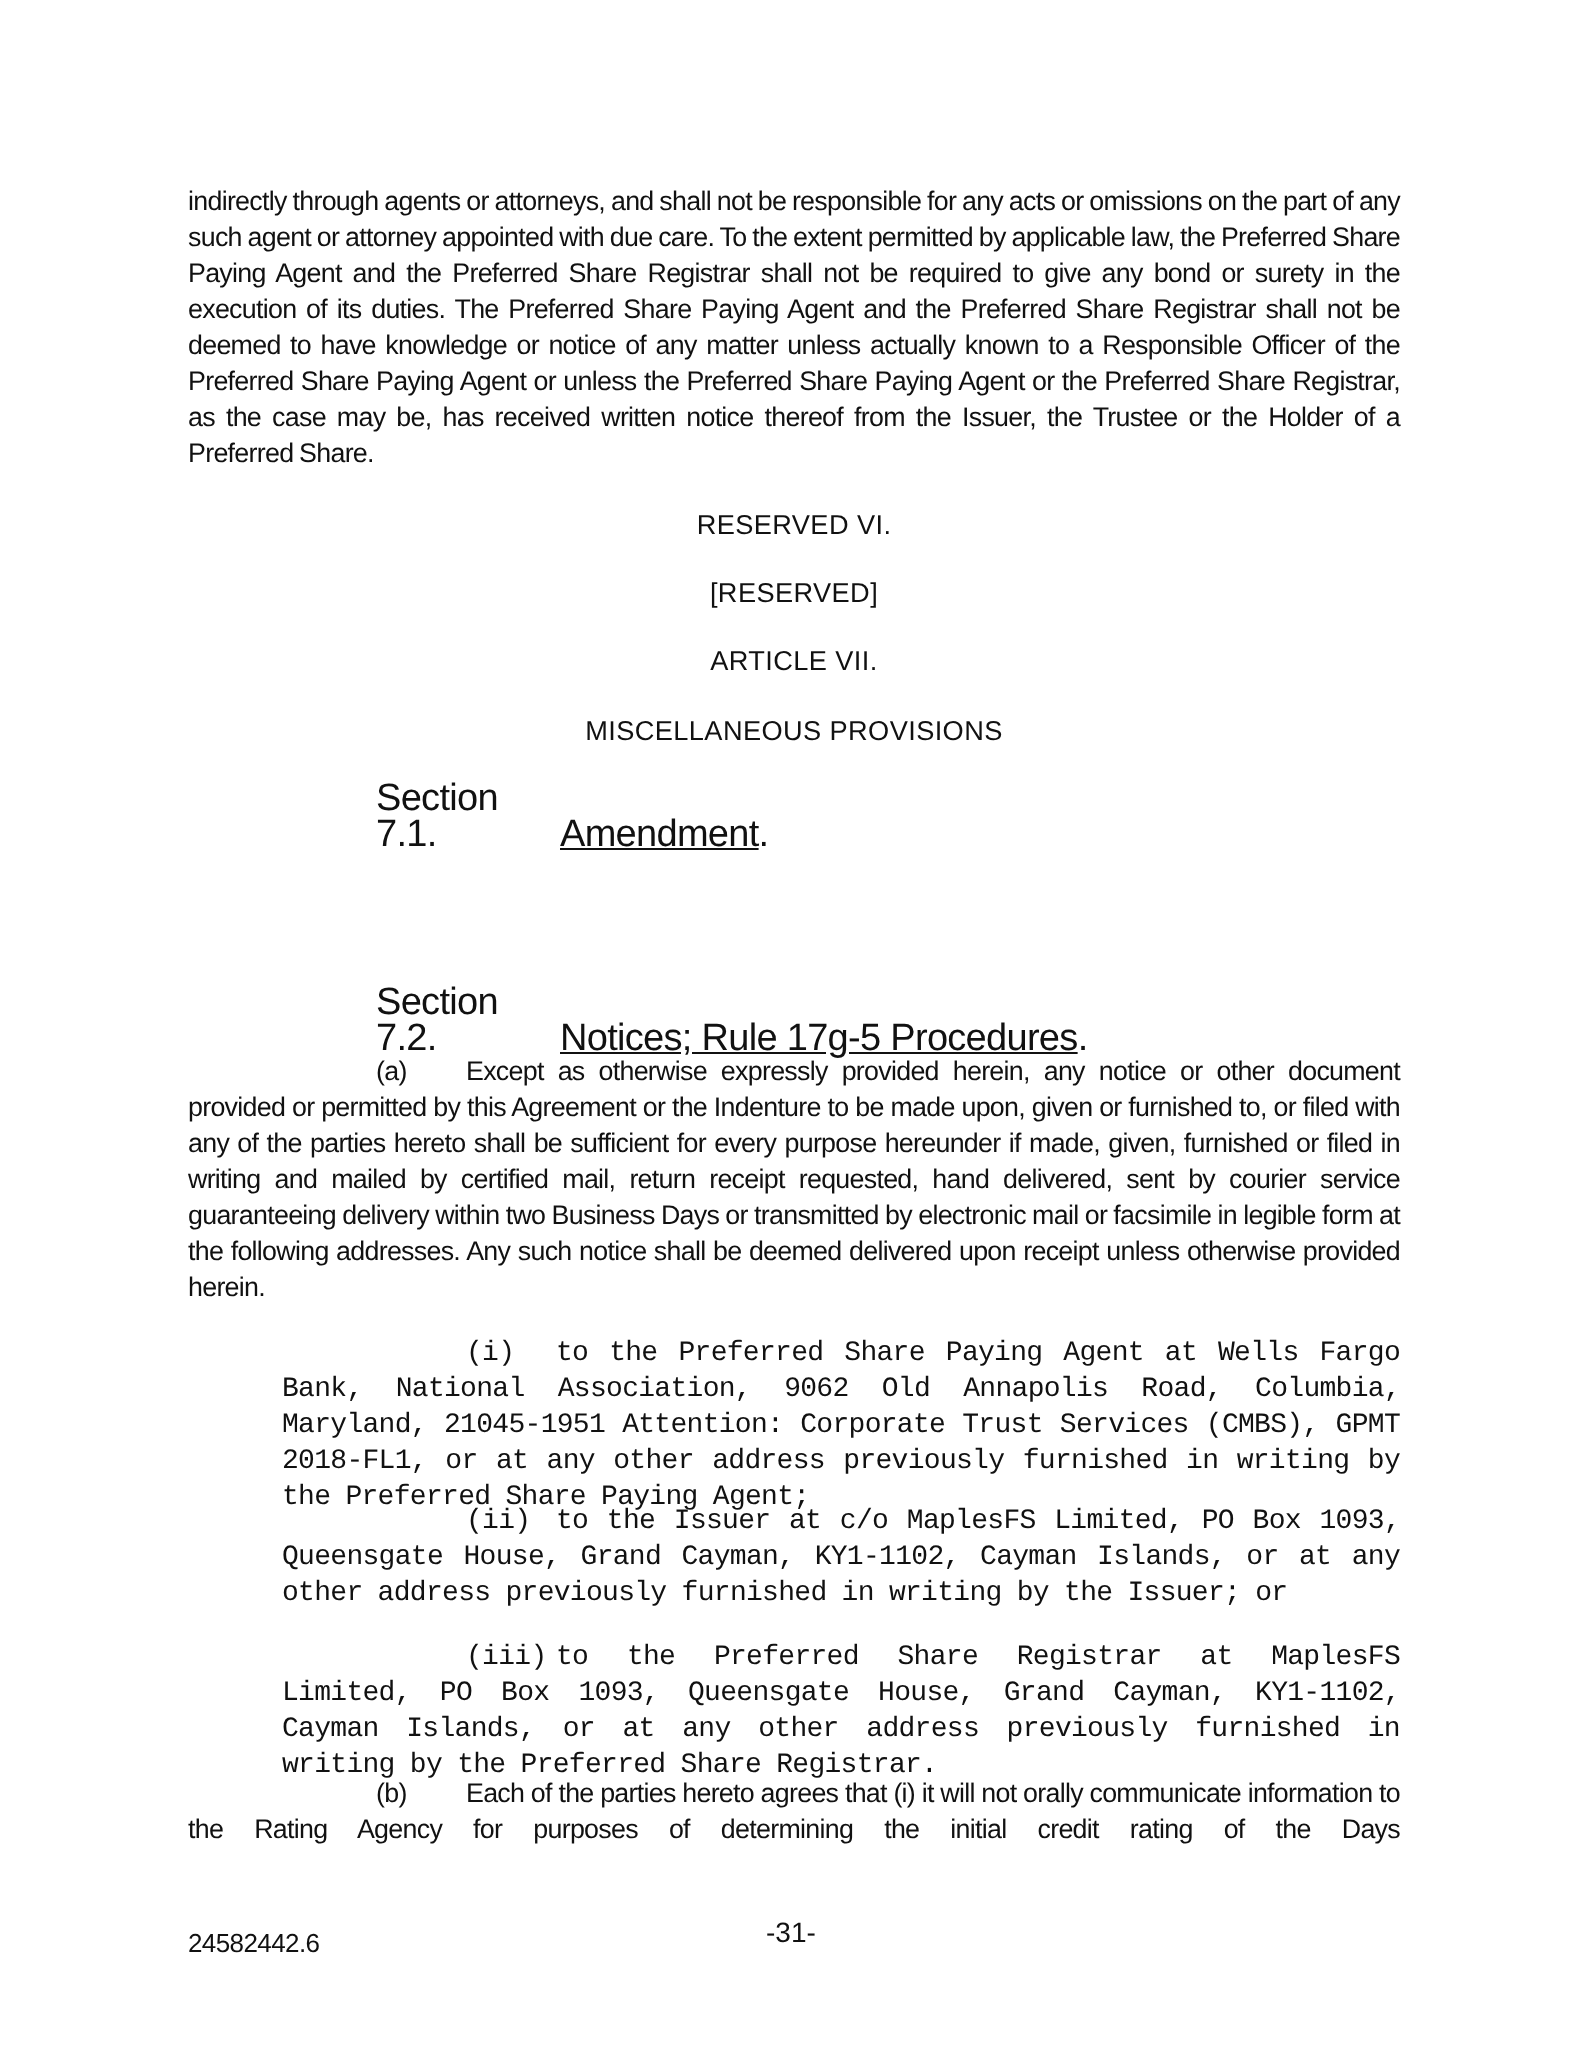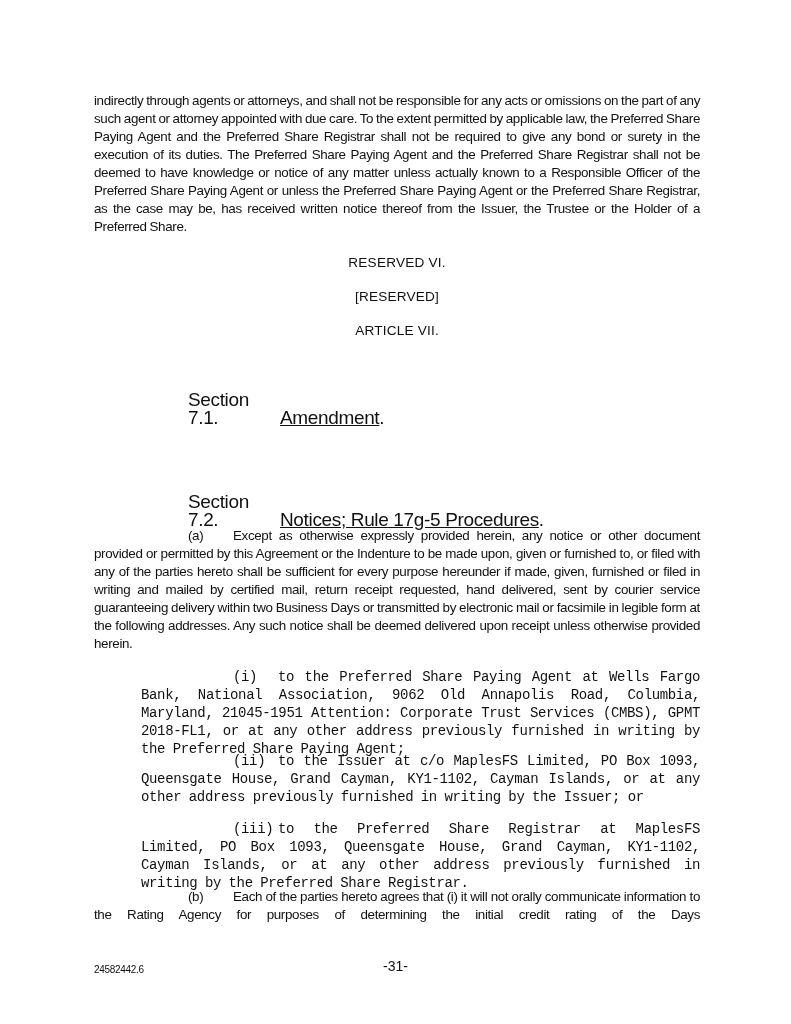--- a/index.html
+++ b/index.html
@@ -34,39 +34,40 @@
     position: absolute; left: 141px; width: 559px;
     font-family: Liberation Mono, monospace;
     font-size: 14px; line-height: 18px;
     text-align: justify; letter-spacing: -0.35px; word-spacing: -0.5px;
   }
   .sub .ind { display: inline-block; width: 92px; }
   .sub .lbl { display: inline-block; width: 45px; }
   .txt .lbl { display: inline-block; width: 45px; }
   .footer-id {
     position: absolute; left: 94px; top: 964px;
-    font-family: "Liberation Sans", sans-serif; font-size: 10px; letter-spacing: -0.3px;
+    font-family: "Liberation Sans", sans-serif; font-size: 13px; letter-spacing: -0.3px;
   }
   .footer-page {
     position: absolute; left: 383px; top: 958px;
     font-family: "Liberation Sans", sans-serif; font-size: 14px;
   }
 </style>
 </head>
 <body>
 
 <div class="page">
 
   <p class="txt" style="top:92px; margin:0;">
     <span>indirectly through agents or attorneys, and shall not be responsible for any acts or omissions on the part of any such agent or attorney appointed with due care.  To the extent permitted by applicable law, the Preferred Share Paying Agent and the Preferred Share Registrar shall not be required to give any bond or surety in the execution of its duties.  The Preferred Share Paying Agent and the Preferred Share Registrar shall not be deemed to have knowledge or notice of any matter unless actually known to a Responsible Officer of the Preferred Share Paying Agent or unless the Preferred Share Paying Agent or the Preferred Share Registrar, as the case may be, has received written notice thereof from the Issuer, the Trustee or the Holder of a Preferred Share.</span>
   </p>
 
   <div class="center" style="top:254px;">RESERVED VI.</div>
   <div class="center" style="top:322px;">ARTICLE VII.</div>
   <div class="center" style="top:288px;">[RESERVED]</div>
+  <div class="center" style="top:357px;">MISCELLANEOUS PROVISIONS</div>
 
   <div class="section" style="top:391px;">
     <span class="num">Section 7.1.</span><span class="title">Amendment</span><span>.</span>
   </div>
 
 
   <div class="section" style="top:493px;">
     <span class="num">Section 7.2.</span><span class="title">Notices; Rule 17g-5 Procedures</span><span>.</span>
   </div>
 

